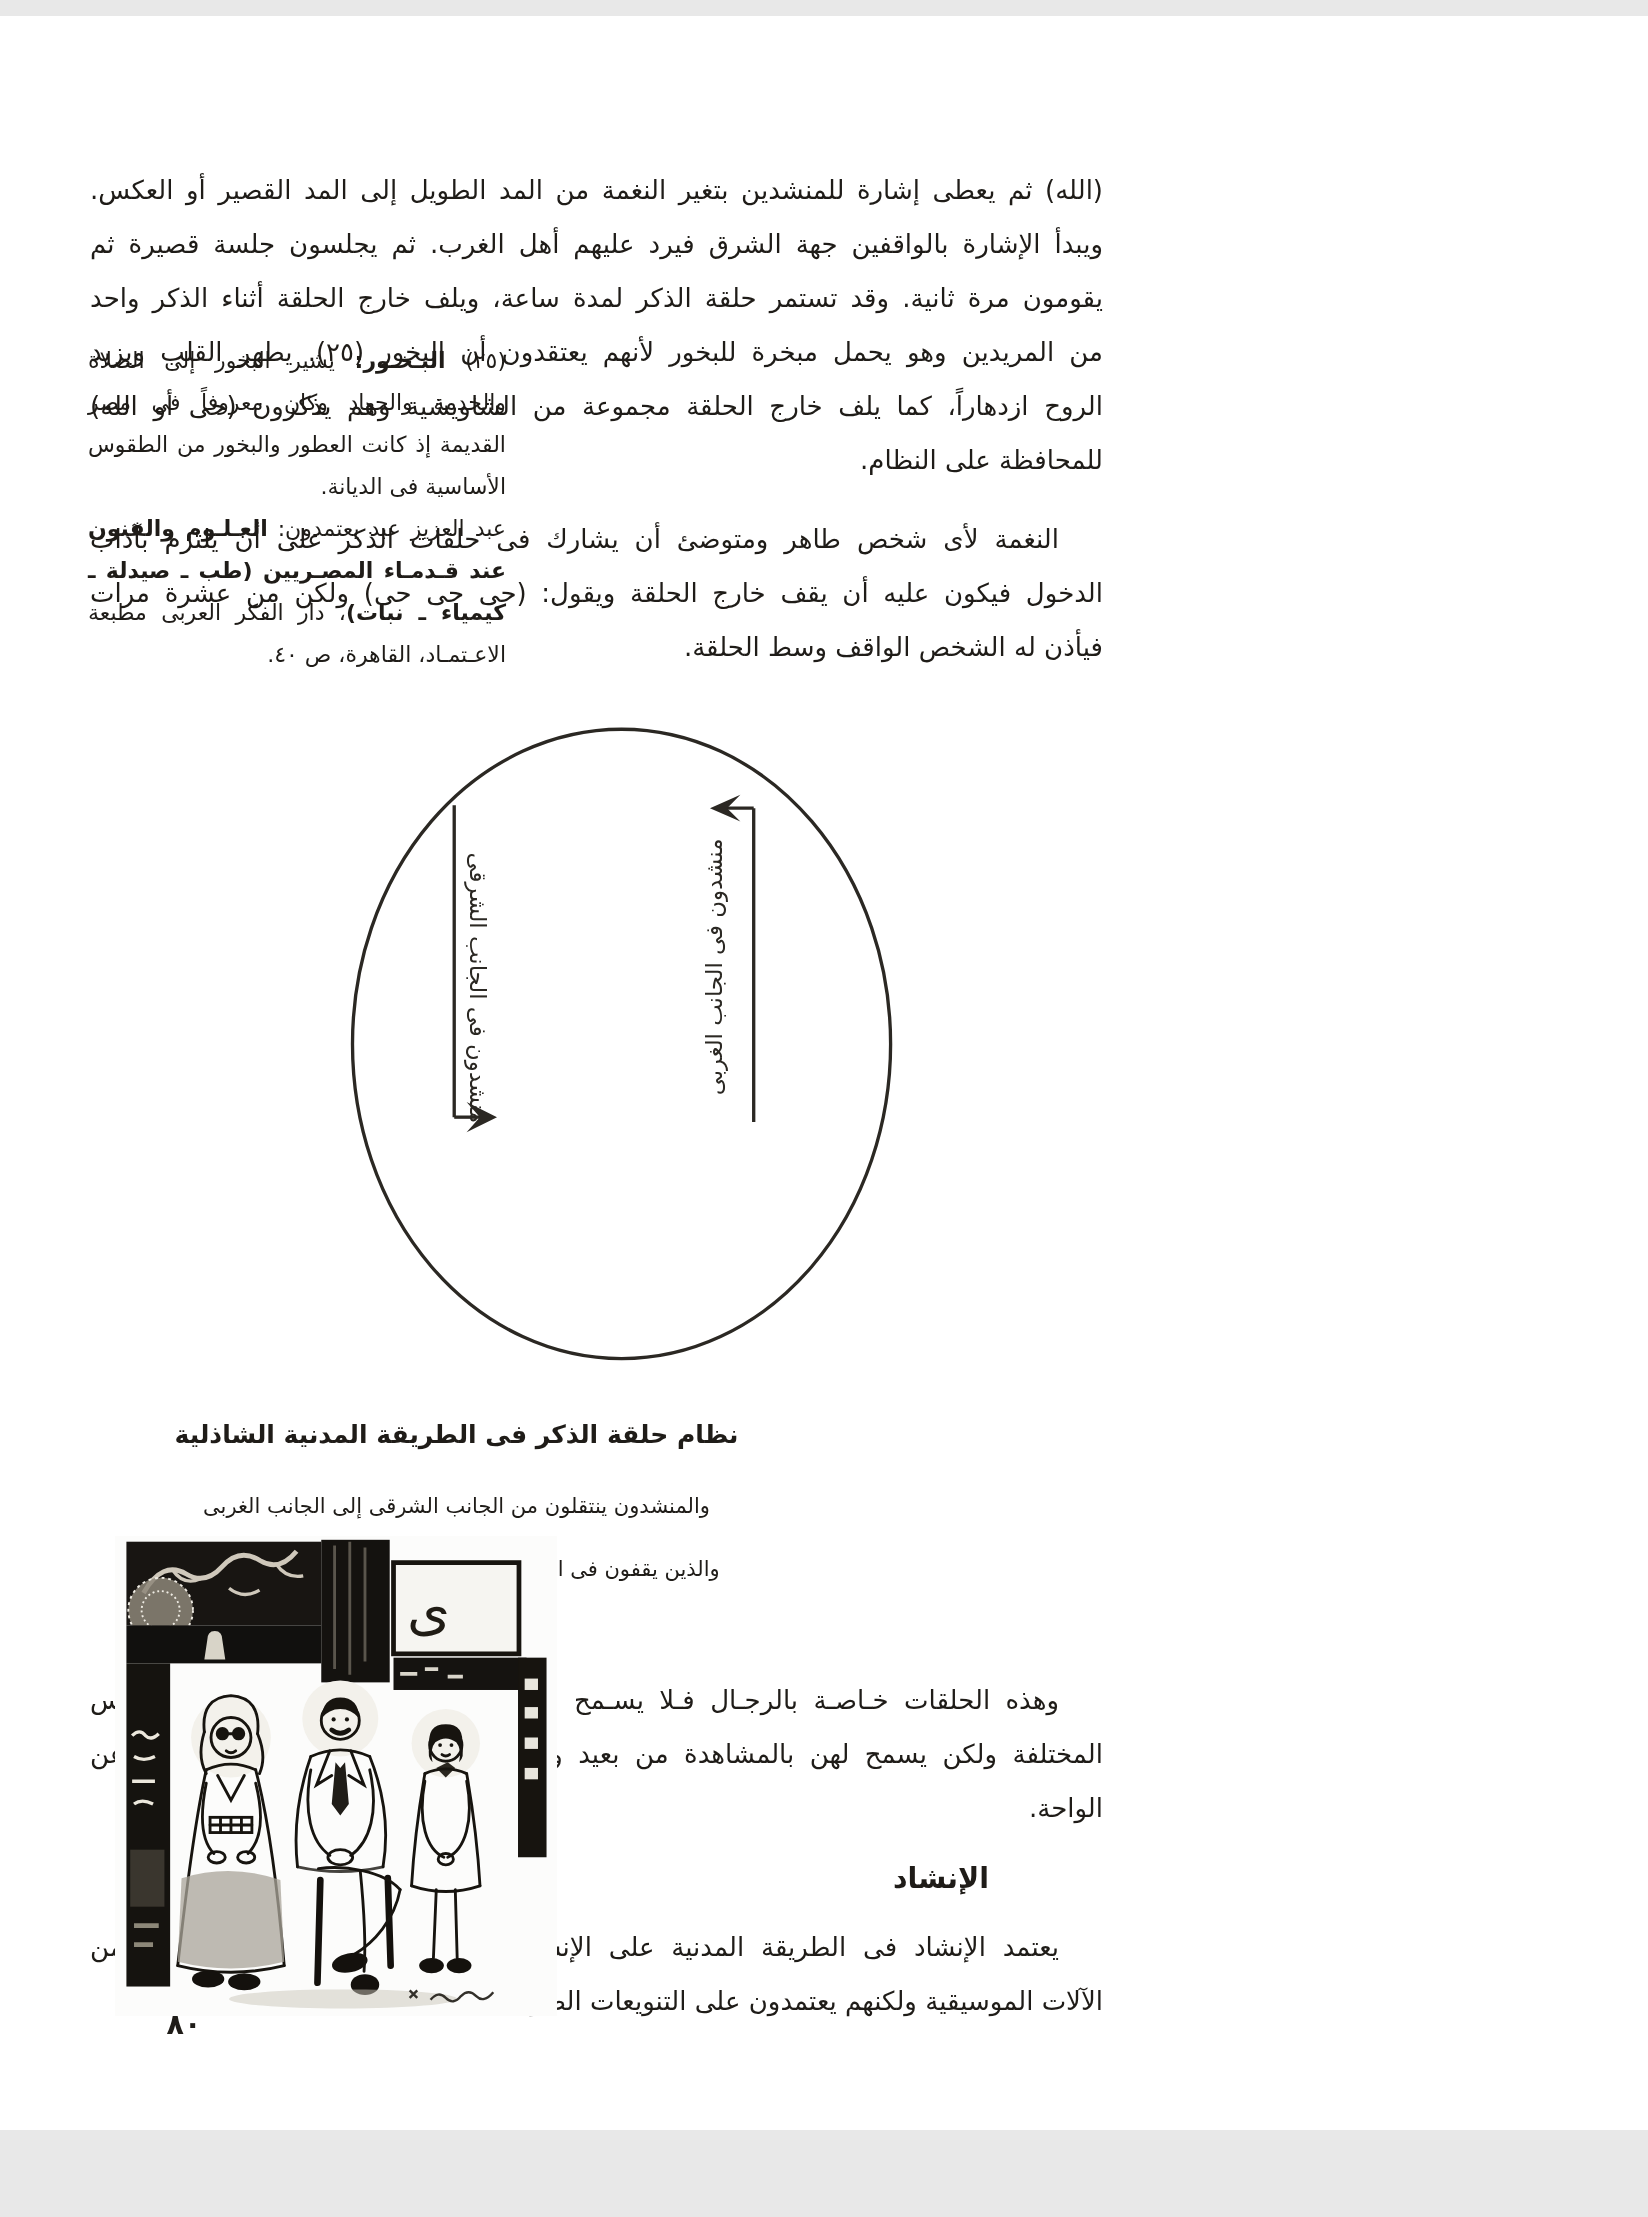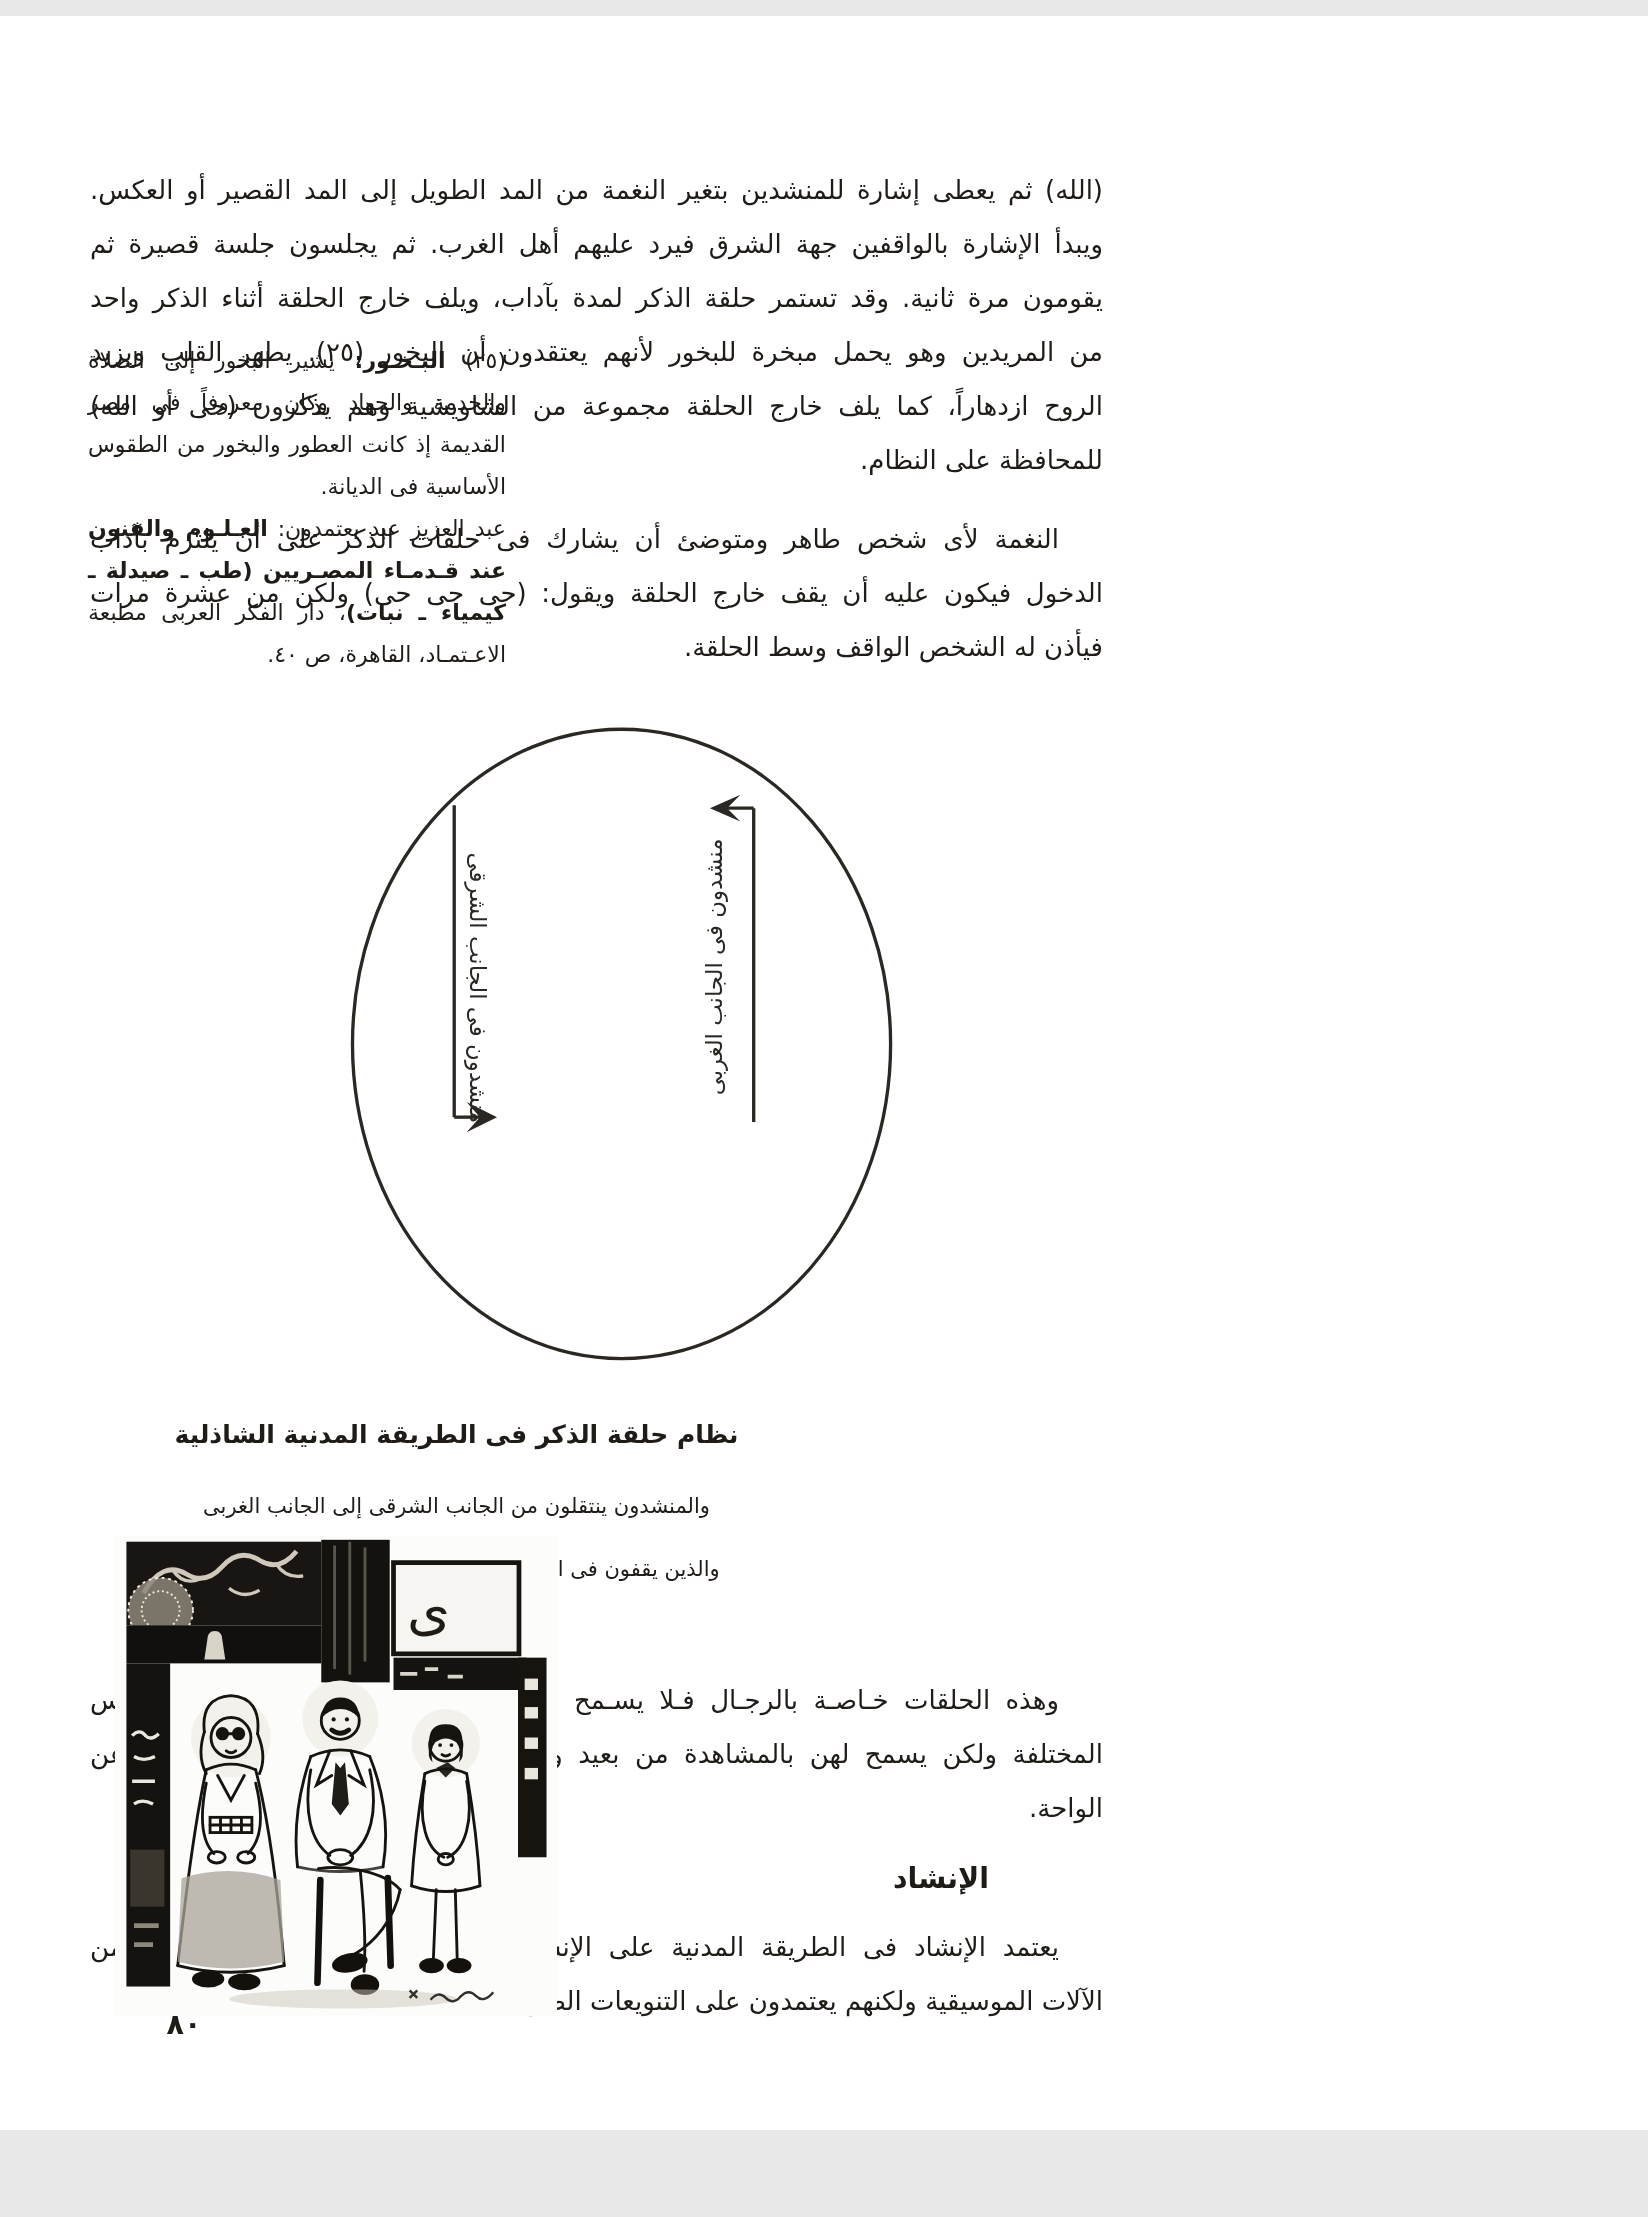--- a/index.html
+++ b/index.html
@@ -48,21 +48,21 @@
   .illus{position:absolute;top:1520px;left:115px;width:442px;height:480px;}
 </style>
 </head>
 <body>
 
 <div id="page">
 
   <div class="col bodytext" style="top:147px;">
     <div class="ln">(الله) ثم يعطى إشارة للمنشدين بتغير النغمة من المد الطويل إلى المد القصير أو العكس.</div>
     <div class="ln">ويبدأ الإشارة بالواقفين جهة الشرق فيرد عليهم أهل الغرب. ثم يجلسون جلسة قصيرة ثم</div>
-    <div class="ln">يقومون مرة ثانية. وقد تستمر حلقة الذكر لمدة بآداب، ويلف خارج الحلقة أثناء الذكر واحد</div>
+    <div class="ln">يقومون مرة ثانية. وقد تستمر حلقة الذكر لمدة ساعة، ويلف خارج الحلقة أثناء الذكر واحد</div>
     <div class="ln">من المريدين وهو يحمل مبخرة للبخور لأنهم يعتقدون أن البخور (٢٥). يطهر القلب ويزيد</div>
     <div class="ln">الروح ازدهاراً، كما يلف خارج الحلقة مجموعة من الشاويشية وهم يذكرون (حى أو الله)</div>
     <div class="ln last">للمحافظة على النظام.</div>
   </div>
 
   <div class="col bodytext" style="top:496px;">
     <div class="ln indent">النغمة لأى شخص طاهر ومتوضئ أن يشارك فى حلقات الذكر على أن يلتزم بآداب</div>
     <div class="ln">الدخول فيكون عليه أن يقف خارج الحلقة ويقول: (حى حى حى) ولكن من عشرة مرات</div>
     <div class="ln last">فيأذن له الشخص الواقف وسط الحلقة.</div>
   </div>

